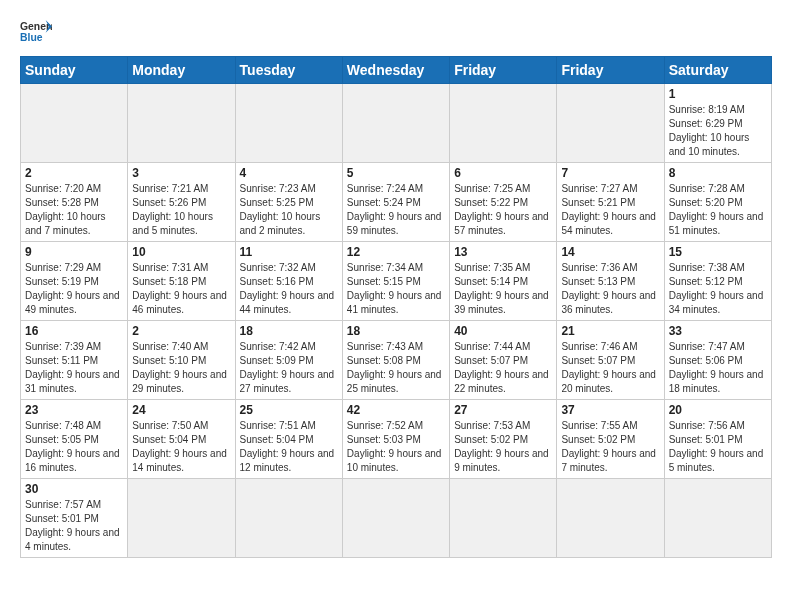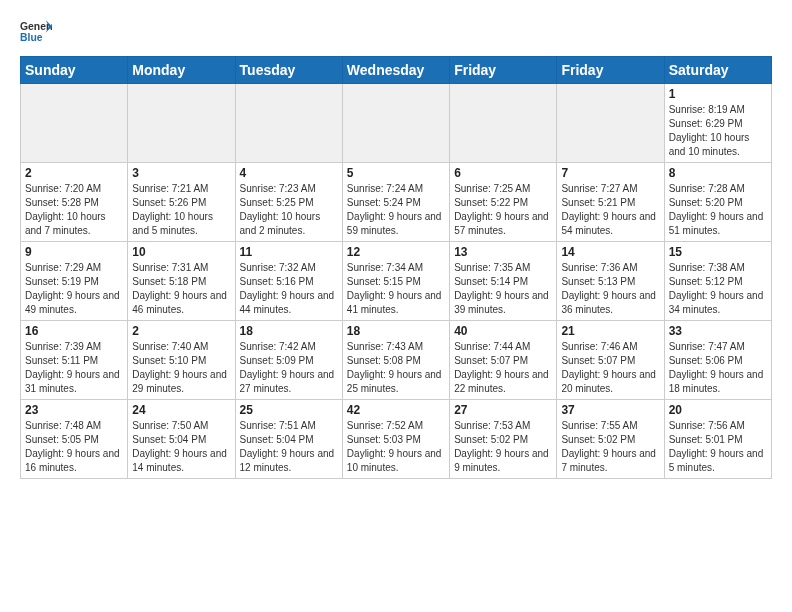--- a/index.html
+++ b/index.html
@@ -241,15 +241,27 @@
           </td>
           <td>
             <span class="day-number">37</span>
             <div class="day-info">Sunrise: 7:55 AM<br>Sunset: 5:02 PM<br>Daylight: 9 hours and 7 minutes.</div>
           </td>
           <td>
             <span class="day-number">20</span>
             <div class="day-info">Sunrise: 7:56 AM<br>Sunset: 5:01 PM<br>Daylight: 9 hours and 5 minutes.</div>
           </td>
         </tr>
+        <tr>
+          <td>
+            <span class="day-number">30</span>
+            <div class="day-info">Sunrise: 7:57 AM<br>Sunset: 5:01 PM<br>Daylight: 9 hours and 4 minutes.</div>
+          </td>
+          <td class="empty"></td>
+          <td class="empty"></td>
+          <td class="empty"></td>
+          <td class="empty"></td>
+          <td class="empty"></td>
+          <td class="empty"></td>
+        </tr>
       </tbody>
   </table>
 </div>
 
 </body></html>

